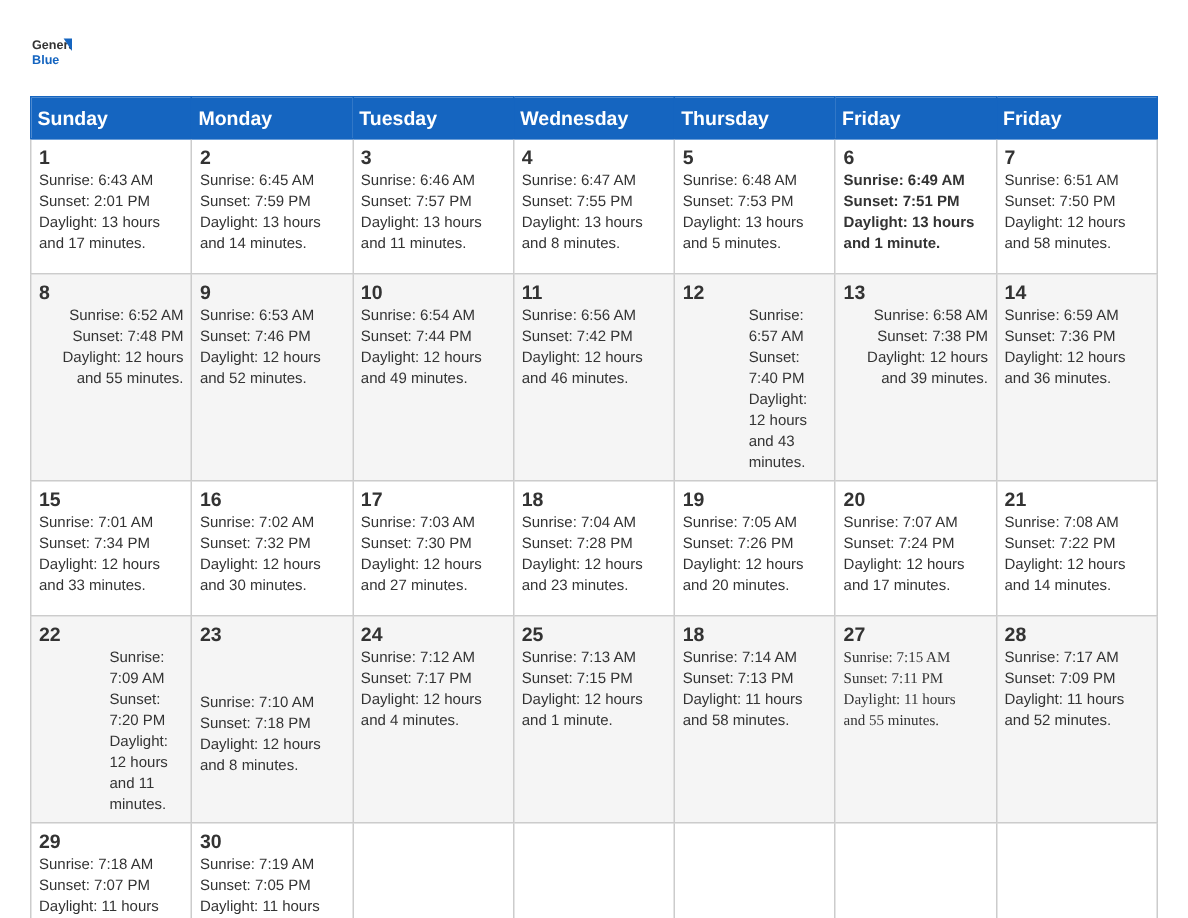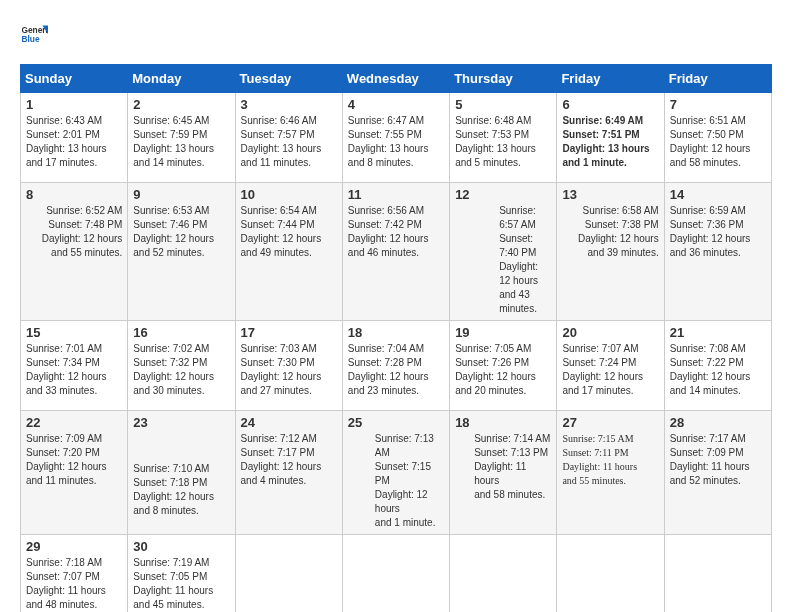--- a/index.html
+++ b/index.html
@@ -261,49 +261,49 @@
           <span class="day-number">21</span>
           <div class="cell-text" style="white-space: pre-line;">Sunrise: 7:08 AM
 Sunset: 7:22 PM
 Daylight: 12 hours
 and 14 minutes.</div>
         </td>
       </tr>
       <tr>
         <td>
           <span class="day-number">22</span>
-          <div class="cell-text" style="white-space: pre-line;">Sunrise: 7:09 AM
+          <div class="cell-text" style="white-space: pre-line; margin-left: 47px;">Sunrise: 7:09 AM
 Sunset: 7:20 PM
 Daylight: 12 hours
 and 11 minutes.</div>
         </td>
         <td>
           <span class="day-number">23</span>
           <div class="cell-text" style="white-space: pre-line; margin-top: 32px;">Sunrise: 7:10 AM
 Sunset: 7:18 PM
 Daylight: 12 hours
 and 8 minutes.</div>
         </td>
         <td>
           <span class="day-number">24</span>
           <div class="cell-text" style="white-space: pre-line;">Sunrise: 7:12 AM
 Sunset: 7:17 PM
 Daylight: 12 hours
 and 4 minutes.</div>
         </td>
         <td>
           <span class="day-number">25</span>
-          <div class="cell-text" style="white-space: pre-line; margin-left: 27px;">Sunrise: 7:13 AM
+          <div class="cell-text" style="white-space: pre-line;">Sunrise: 7:13 AM
 Sunset: 7:15 PM
 Daylight: 12 hours
 and 1 minute.</div>
         </td>
         <td>
           <span class="day-number">18</span>
-          <div class="cell-text" style="white-space: pre-line; margin-left: 19px;">Sunrise: 7:14 AM
+          <div class="cell-text" style="white-space: pre-line;">Sunrise: 7:14 AM
 Sunset: 7:13 PM
 Daylight: 11 hours
 and 58 minutes.</div>
         </td>
         <td>
           <span class="day-number">27</span>
           <div class="cell-text" style="white-space: pre-line; font-family: Liberation Serif, serif;">Sunrise: 7:15 AM
 Sunset: 7:11 PM
 Daylight: 11 hours
 and 55 minutes.</div>

